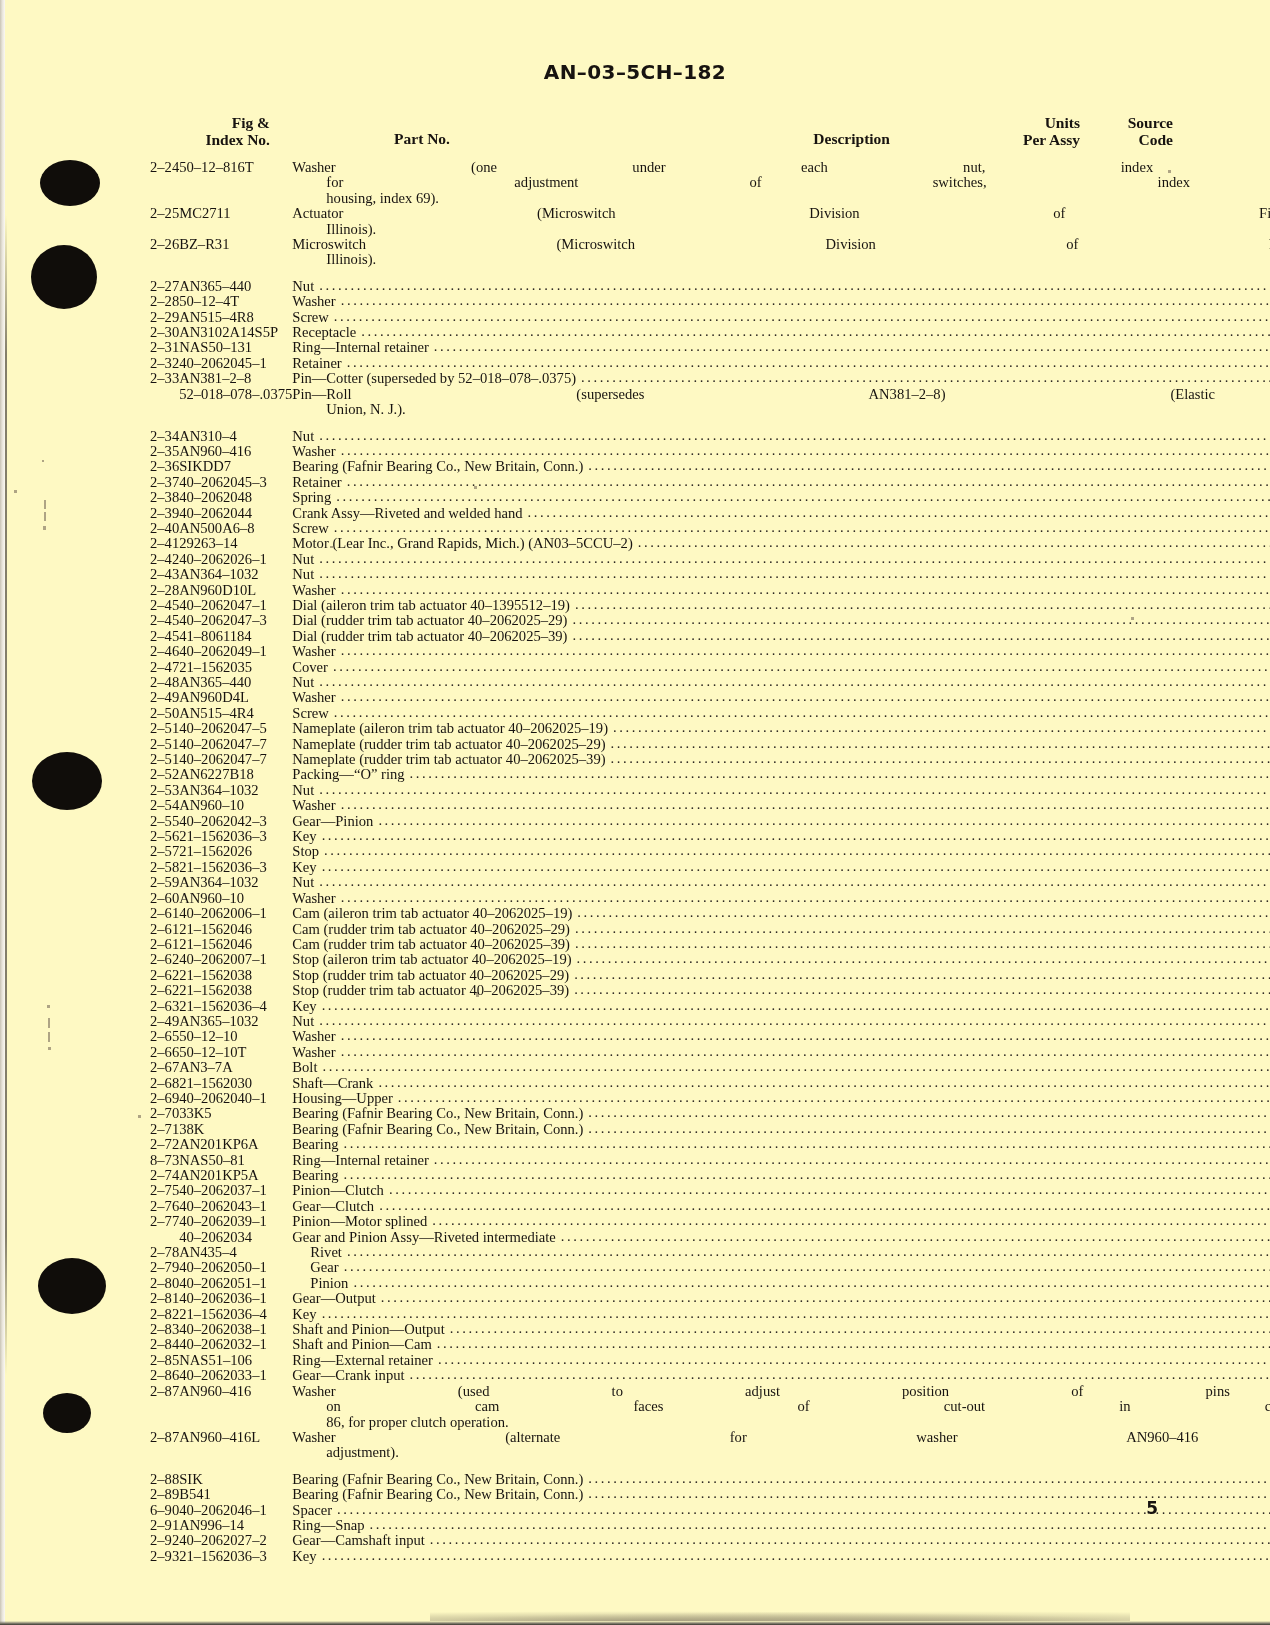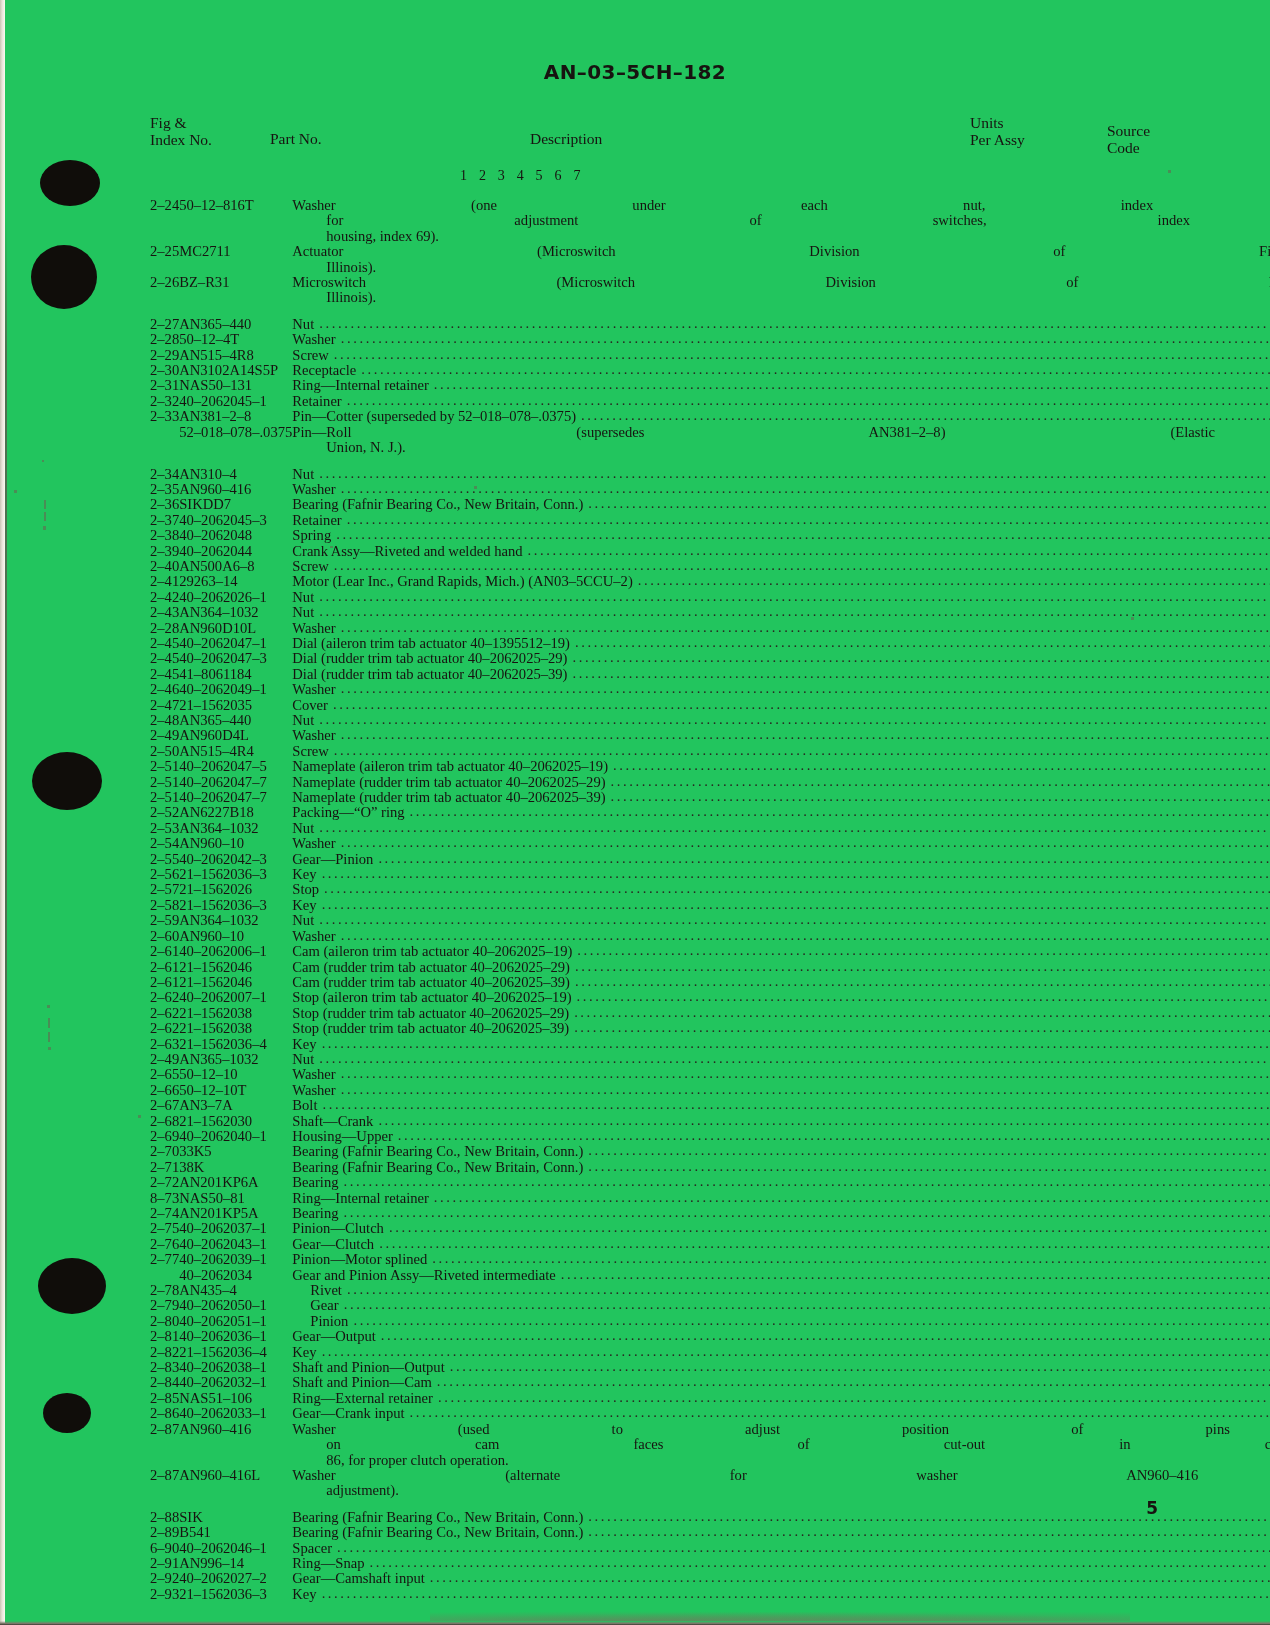--- a/index.html
+++ b/index.html
@@ -4,21 +4,21 @@
 <style>
   html, body {
     margin: 0;
     padding: 0;
     background: #8d8d8d;
   }
   .page {
     position: relative;
     width: 1270px;
     height: 1625px;
-    background: #22c55e;
+    background: #fef9c3;
     overflow: hidden;
     font-family: "Liberation Serif", "DejaVu Serif", serif;
     color: #171310;
   }
   
   .scan-edge-left {
     position: absolute;
     left: 0; top: 0;
     width: 5px; height: 1625px;
     background: linear-gradient(90deg,#c9c4b5 0%, #e8e4da 45%, #fbf9f2 100%);
@@ -74,28 +74,29 @@
 
   
   .colhead {
     position: relative;
     height: 46px;
     font-size: 15.5px;
     line-height: 1.12;
   }
   .colhead .ch {
     position: absolute;
-    text-align: left;
+    text-align: right;
     white-space: nowrap;
+    font-weight: bold;
   }
   .ch-fig   { left: 0px;   width: 120px; }
   .ch-part  { left: 120px; width: 180px; top: 16px; }
   .ch-desc  { left: 380px; width: 360px; top: 16px; }
   .ch-units { left: 820px; width: 110px; }
-  .ch-src   { left: 957px; width: 95px; margin-top: 8px; }
+  .ch-src   { left: 928px; width: 95px; }
 
   .indent-guide {
     font-size: 14px;
     letter-spacing: 4.2px;
     margin: 8px 0 14px 310px;
   }
 
   
   table.parts {
     border-collapse: collapse;
@@ -215,21 +216,20 @@
       <div class="ch ch-units">
         <div>Units</div>
         <div>Per Assy</div>
       </div>
       <div class="ch ch-src">
         <div>Source</div>
         <div>Code</div>
       </div>
     </div>
 
-    <div class="indent-guide">1 2 3 4 5 6 7</div>
 
     <table class="parts">
       <tbody id="parts-body">
           <tr>
             <td class="fig">2–24</td>
             <td class="part">50–12–816T</td>
             <td class="desc">
               <div class="dpara">
                 <span style="display: block; text-align-last: justify;">Washer (one under each nut, index 23; remainder divided as required</span>
                 <span class="cont" style="text-align-last: justify;">for adjustment of switches, index 26, between switches and</span>

